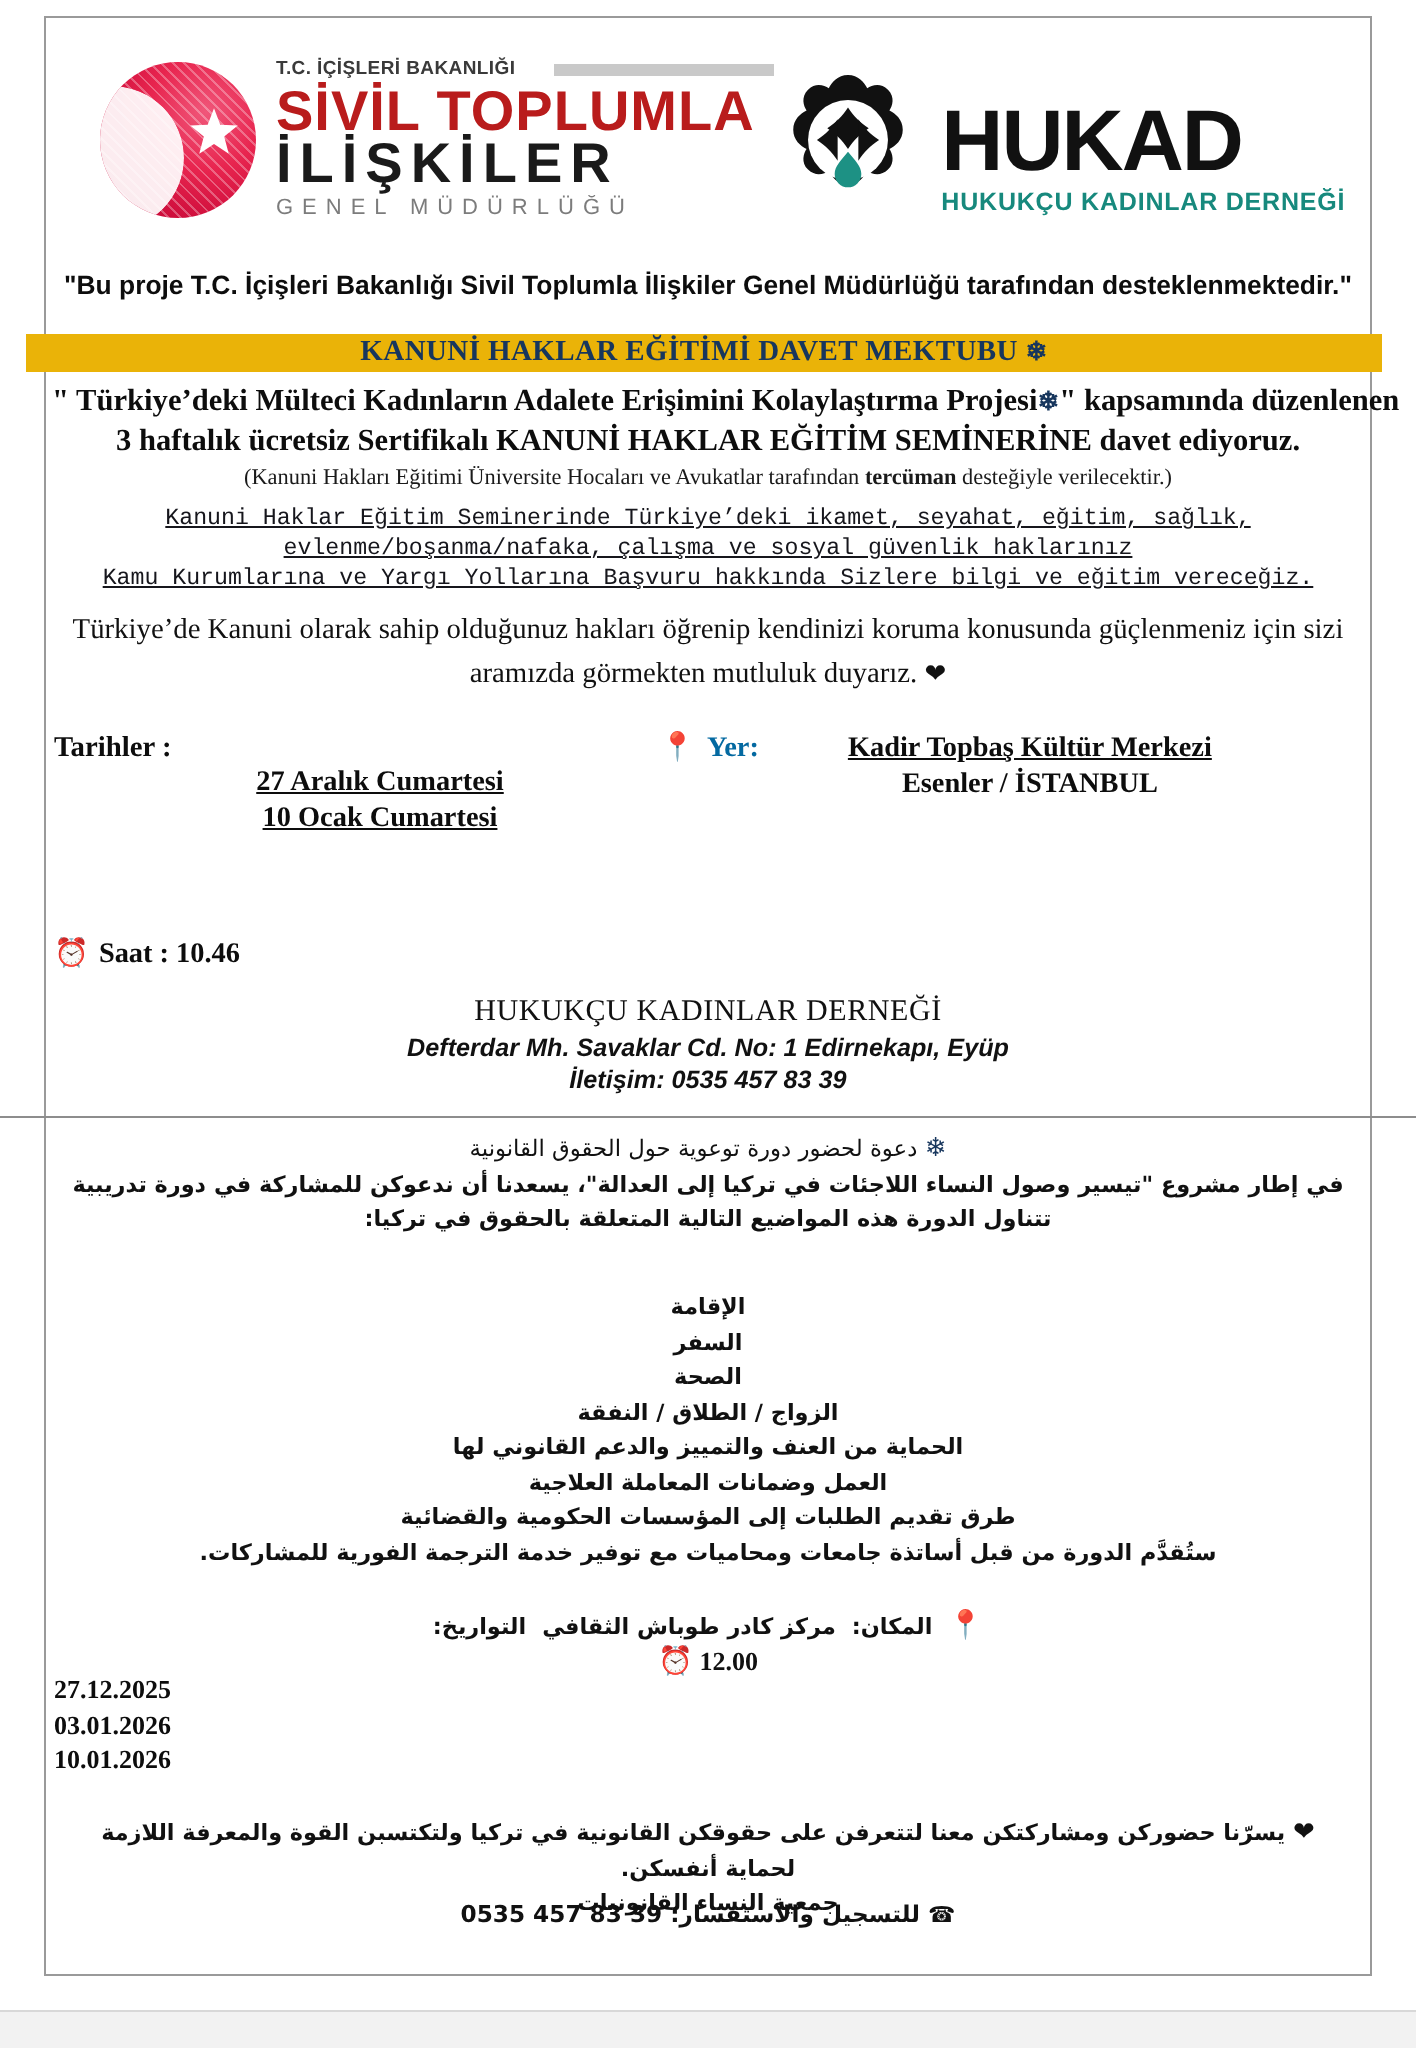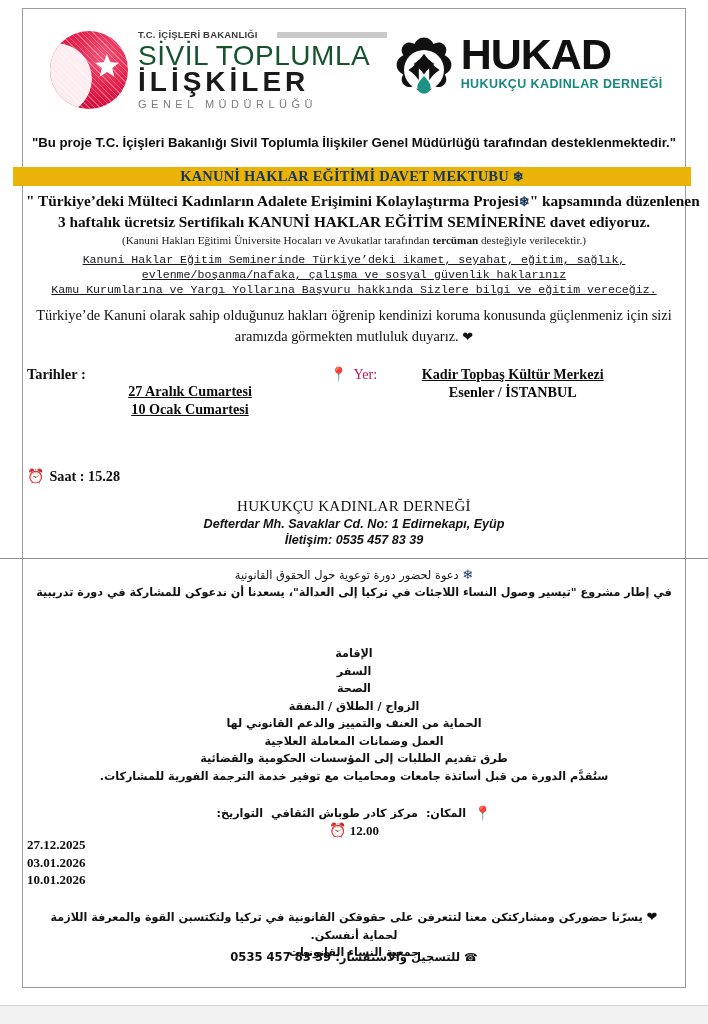--- a/index.html
+++ b/index.html
@@ -79,35 +79,35 @@
   .stk-text { line-height: 1; }
   .stk-line1 {
     font-family: "Liberation Sans", sans-serif;
     font-size: 9.5px; font-weight: bold; letter-spacing: .2px;
     color: #3a3a3a; white-space: nowrap;
     display: flex; align-items: center; gap: 19px;
   }
   .stk-bar { display: inline-block; height: 6px; width: 110px; background: #c9c9c9; }
   .stk-line2 {
     font-family: "Liberation Sans", sans-serif;
-    font-size: 28px; font-weight: normal; color: #14532d;
+    font-size: 28px; font-weight: bold; color: #b91c1c;
     letter-spacing: .5px; margin-top: 2px; white-space: nowrap;
   }
   .stk-line3 {
     font-family: "Liberation Sans", sans-serif;
     font-size: 28px; font-weight: bold; color: #1a1a1a;
     letter-spacing: 4px; margin-top: -2px; white-space: nowrap;
   }
   .stk-line4 {
     font-family: "Liberation Sans", sans-serif;
     font-size: 11px; color: #7c7c7c; letter-spacing: 4.5px;
     margin-top: 3px; white-space: nowrap;
   }
 
-  .logo-right { display: flex; align-items: flex-start; }
+  .logo-right { display: flex; align-items: flex-end; gap: 10px; }
   .hukad-emblem { width: 74px; height: 74px; flex: none; }
   .hukad-text { line-height: 1; }
   .hukad-name {
     font-family: "Liberation Sans", sans-serif;
     font-size: 43px; font-weight: bold; color: #111;
     letter-spacing: -1px; white-space: nowrap;
   }
   .hukad-sub {
     font-family: "Liberation Sans", sans-serif;
     font-size: 12.5px; font-weight: bold; color: #17897d;
@@ -180,21 +180,21 @@
     line-height: 17.5px;
   }
   .dates-list div { text-decoration: underline; white-space: pre; }
 
   .venue-wrap {
     position: absolute; left: 330px; top: 366px; width: 340px;
     display: flex; align-items: flex-start; gap: 6px;
   }
   .pin-icon { font-size: 14px; line-height: 17px; color: #111; }
   .venue-label {
-    font-size: 14.2px; font-weight: normal; color: #be185d; line-height: 17px;
+    font-size: 14.2px; font-weight: bold; color: #0369a1; line-height: 17px;
     white-space: nowrap;
   }
   .venue-value {
     margin-left: 22px; text-align: center; width: 215px;
     font-size: 14.2px; font-weight: bold; color: #0d0d0d; line-height: 17.5px;
   }
   .venue-value .v1 { text-decoration: underline; white-space: nowrap; }
   .venue-value .v2 { white-space: nowrap; }
 
   
@@ -364,38 +364,39 @@
     <span class="pin-icon">📍</span>
     <span class="venue-label">Yer:</span>
     <span class="venue-value">
       <span class="v1">Kadir Topbaş Kültür Merkezi</span><br>
       <span class="v2">Esenler / İSTANBUL</span>
     </span>
   </div>
 
   <div class="time-row">
     <span class="clock-icon">⏰</span>
-    <span>Saat : 15.28</span>
+    <span>Saat : 10.46</span>
   </div>
 
   <div class="org-block">
     <div class="org-name">HUKUKÇU KADINLAR DERNEĞİ</div>
     <div class="org-addr">Defterdar Mh. Savaklar Cd. No: 1 Edirnekapı, Eyüp</div>
     <div class="org-contact">İletişim:  0535 457 83 39</div>
   </div>
 
   <div class="divider"></div>
 
   <div class="ar ar-head">
     <span class="leaf">❄</span>
     <span>دعوة لحضور دورة توعوية حول الحقوق القانونية</span>
   </div>
 
   <div class="ar ar-para">
     <div>في إطار مشروع "تيسير وصول النساء اللاجئات في تركيا إلى العدالة"، يسعدنا أن ندعوكن للمشاركة في دورة تدريبية</div>
+    <div>تتناول الدورة هذه المواضيع التالية المتعلقة بالحقوق في تركيا:</div>
   </div>
 
   <div class="ar ar-list">
     <div>الإقامة</div>
     <div>السفر</div>
     <div>الصحة</div>
     <div>الزواج / الطلاق / النفقة</div>
     <div>الحماية من العنف والتمييز والدعم القانوني لها</div>
     <div>العمل وضمانات المعاملة العلاجية</div>
     <div>طرق تقديم الطلبات إلى المؤسسات الحكومية والقضائية</div>

